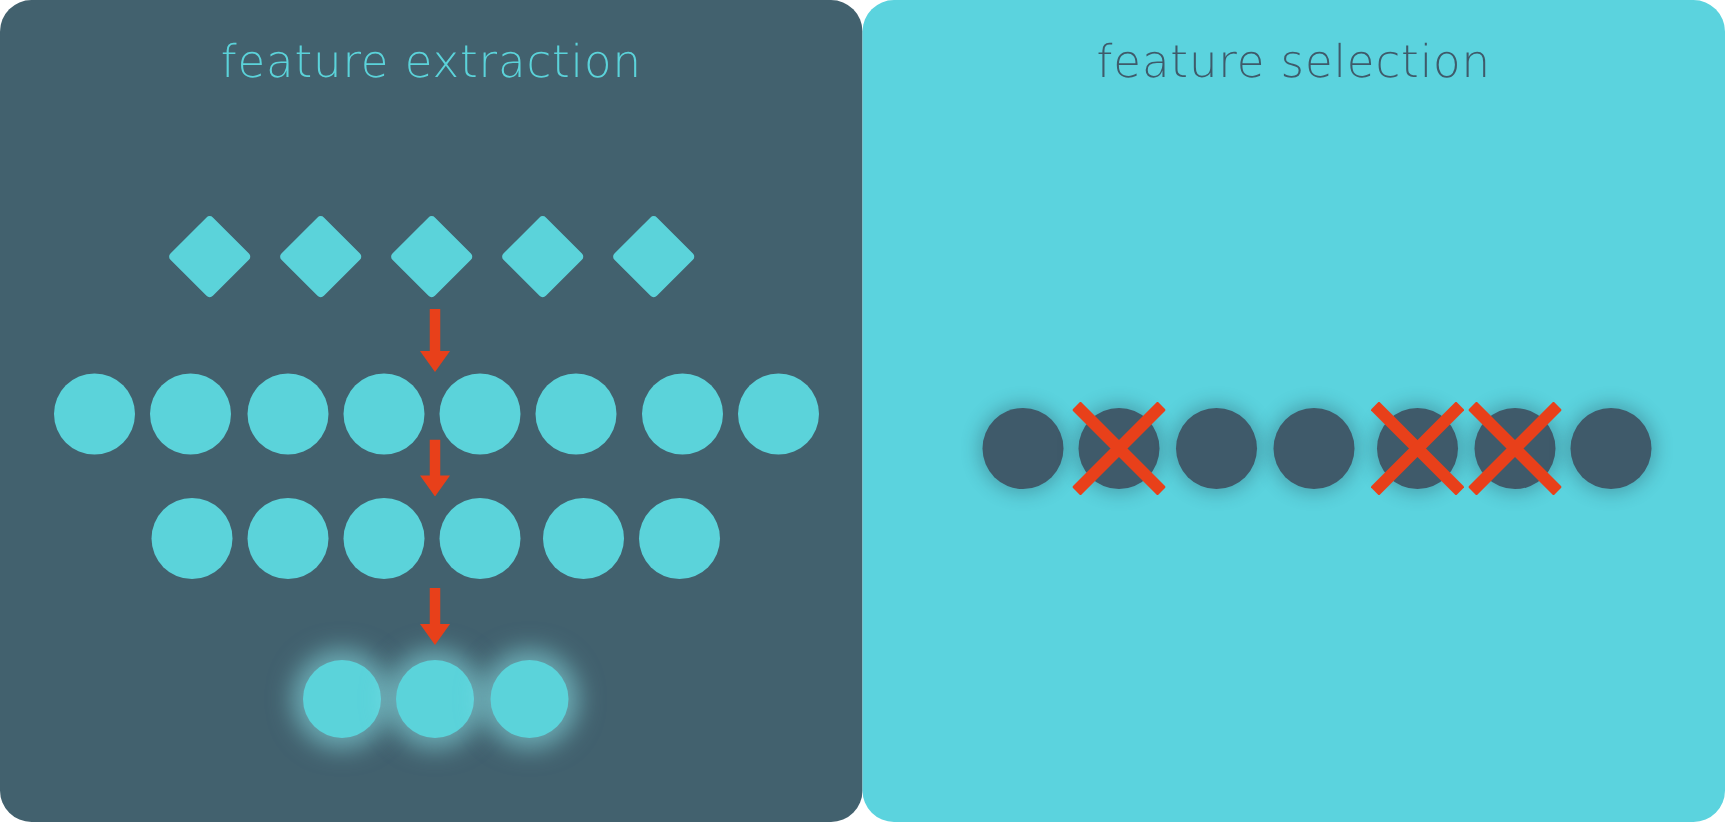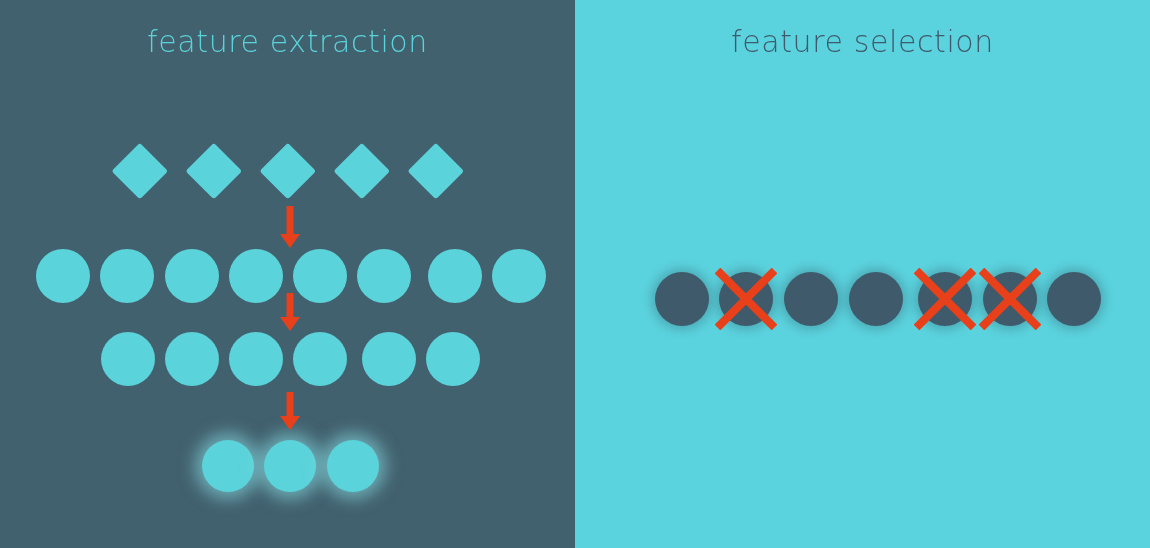--- a/index.html
+++ b/index.html
@@ -13,20 +13,21 @@
   #canvas {
     position: relative;
     width: 1150px;
     height: 548px;
     overflow: hidden;
   }
   .panel {
     position: absolute;
     top: 0;
     height: 548px;
+    border-radius: 21px;
   }
   #panel-left {
     left: 0;
     width: 575px;
     background: #42616e;
   }
   #panel-right {
     left: 575px;
     width: 575px;
     background: #5bd3de;

